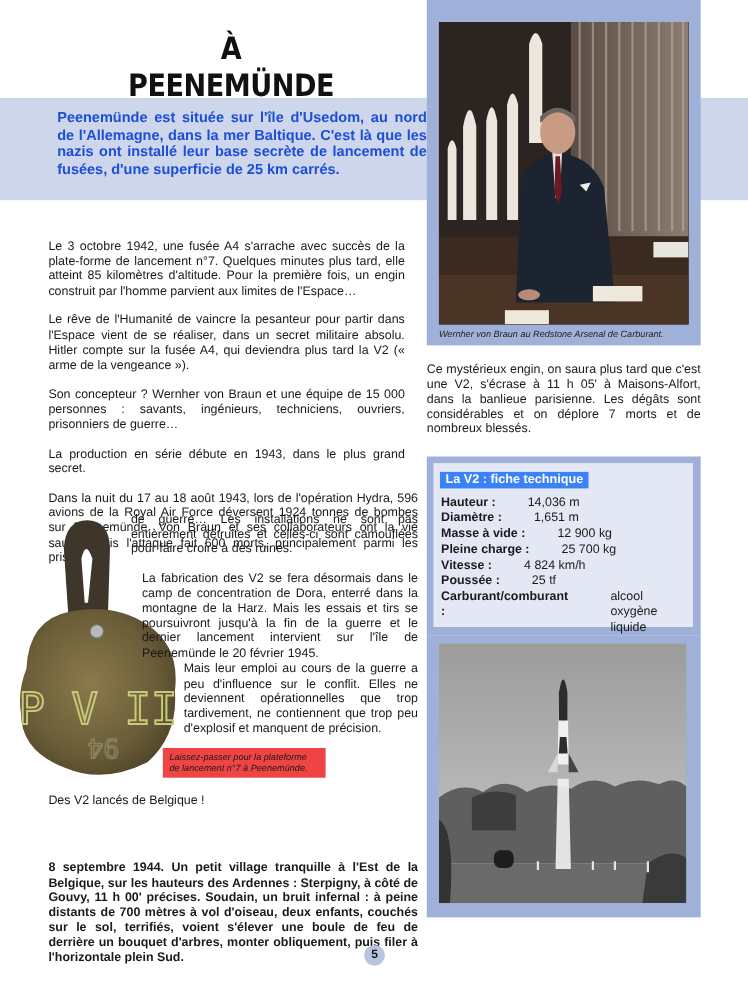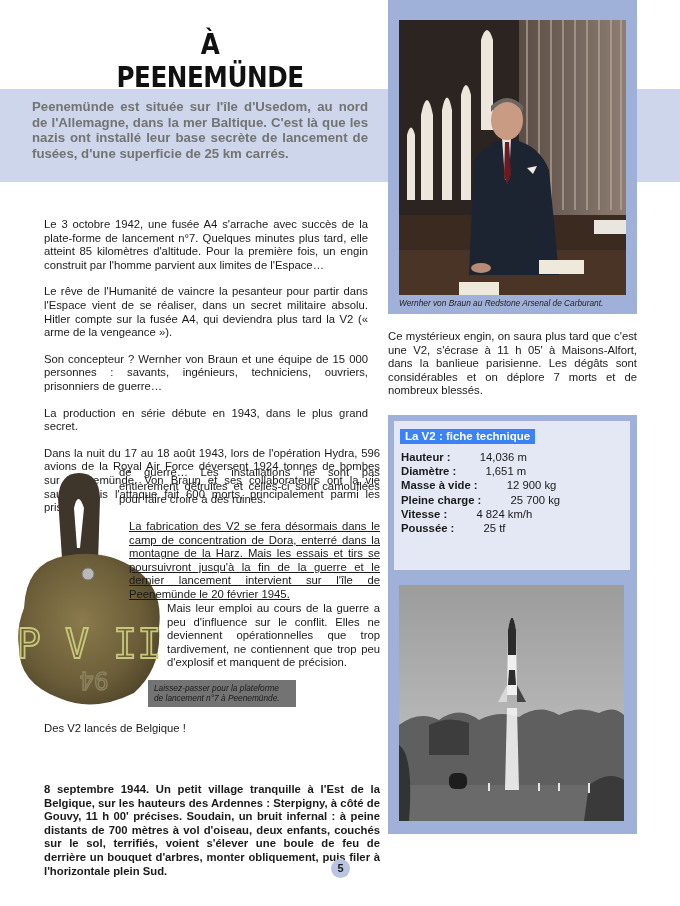--- a/index.html
+++ b/index.html
@@ -2,38 +2,38 @@
 <html><head>
 <meta charset="utf-8">
 <style>
   html, body { margin:0; padding:0; }
   body { width:680px; height:906px; background:#ffffff; position:relative; overflow:hidden;
          font-family:"Liberation Sans", sans-serif; color:#1a1a1a; }
   .abs { position:absolute; }
   .title { left:100px; top:28px; width:220px; text-align:center; font-family:"DejaVu Sans", sans-serif;
            font-weight:bold; font-size:28px; letter-spacing:-0.5px; color:#111; transform:scaleX(0.88); transform-origin:center; }
   .band { left:0; top:89px; width:680px; height:93px; background:#cdd6ea; }
-  .intro { left:32px; top:99px; width:336px; font-weight:bold; font-size:13.2px; line-height:15.6px; text-align:justify; color:#737373; }
+  .intro { left:52px; top:99px; width:336px; font-weight:bold; font-size:13.2px; line-height:15.6px; text-align:justify; color:#1d4ed8; }
   .rightpanel { left:388px; top:0; width:249px; height:314px; background:#9fb1d8; }
   .photo1 { left:399px; top:20px; width:227px; height:275px; overflow:hidden; background:#2a2522; }
   .caption1 { left:399px; top:298px; width:227px; font-style:italic; font-size:8.3px; color:#222; }
   .body { font-size:11.3px; line-height:13.6px; text-align:justify; color:#1a1a1a; }
   .body p { margin:0 12px 13px 0; }
   .col1 { left:44px; top:218px; width:336px; }
   .p-ind { position:absolute; font-size:11.3px; line-height:13.6px; text-align:justify; color:#1a1a1a; }
   .col2 { left:388px; top:330px; width:249px; }
   .techbox { left:388px; top:415px; width:249px; height:163px; background:#9fb1d8; }
   .techinner { left:394px; top:421px; width:236px; height:149px; background:#e3e8f4; }
   .techhead { left:400px; top:429px; background:#3b82f6; color:#fff; font-weight:bold; font-size:11.5px; padding:1px 5px 2px 5px; }
   .techlist { left:401px; top:450px; width:230px; font-size:11.3px; line-height:14.2px; }
   .techlist .row { display:flex;gap:13px; }
   .techlist b { font-weight:bold; }
   .photo2box { left:388px; top:578px; width:249px; height:256px; background:#9fb1d8; }
   .photo2 { left:399px; top:585px; width:225px; height:236px; overflow:hidden; background:#a9a9a9; }
-  .caption2 { left:148px; top:680px; width:148px; height:27px; background:#737373; font-style:italic; font-size:8.3px; line-height:10px; padding:3px 6px; box-sizing:border-box; }
+  .caption2 { left:148px; top:680px; width:148px; height:27px; background:#ef4444; font-style:italic; font-size:8.3px; line-height:10px; padding:3px 6px; box-sizing:border-box; }
   .sub { left:44px; top:722px; font-weight:normal; font-size:11.3px; }
   .col1c { left:44px; top:783px; width:336px;font-weight:bold; }
   .pagenum { left:331px; top:859px; width:19px; height:19px; border-radius:50%; background:#b9c4e0; font-size:11px; font-weight:bold; text-align:center; line-height:19px; color:#1a1a1a; }
 </style>
 </head>
 <body>
 
 <div class="abs title">À PEENEMÜNDE</div>
 
 <div class="abs band"></div>
@@ -106,40 +106,41 @@
     <path d="M48 90 L44 30 Q46 5 65 5 Q85 5 86 30 L84 95 Z" fill="#3e352b"></path>
     <path d="M60 40 Q64 22 70 40 L66 80 L63 80 Z" fill="#ffffff"></path>
     <path d="M10 140 Q12 95 50 88 Q90 80 120 100 Q150 120 145 160 Q148 200 120 225 Q80 245 45 230 Q5 215 5 180 Q2 160 10 140 Z" fill="url(#medg)"></path>
     <circle cx="74" cy="106" r="6" fill="#b9bab7" stroke="#777" stroke-width="1"></circle>
     <text x="75" y="190" text-anchor="middle" font-family="DejaVu Sans Mono, monospace" font-size="40" fill="none" stroke="#c7c878" stroke-width="1.8">P V II</text>
     <text x="80" y="220" text-anchor="middle" font-family="DejaVu Sans Mono, monospace" font-size="24" fill="none" stroke="#8c8460" stroke-width="1.4" transform="rotate(180 80 212)">94</text>
   </svg>
 </div>
 
 <div class="p-ind" style="left:119px;top:466px;width:261px;text-align:justify;">de guerre… Les installations ne sont pas entièrement détruites et celles-ci sont camouflées pour faire croire à des ruines.</div>
-<div class="p-ind" style="left:129px;top:520px;width:251px;text-decoration:underline;">La fabrication des V2 se fera désormais dans le camp de concentration de Dora, enterré dans la montagne de la Harz. Mais les essais et tirs se poursuivront jusqu'à la fin de la guerre et le dernier lancement intervient sur l'île de Peenemünde le 20 février 1945.</div>
+<div class="p-ind" style="left:129px;top:520px;width:251px;">La fabrication des V2 se fera désormais dans le camp de concentration de Dora, enterré dans la montagne de la Harz. Mais les essais et tirs se poursuivront jusqu'à la fin de la guerre et le dernier lancement intervient sur l'île de Peenemünde le 20 février 1945.</div>
 <div class="p-ind" style="left:167px;top:602px;width:213px;">Mais leur emploi au cours de la guerre a peu d'influence sur le conflit. Elles ne deviennent opérationnelles que trop tardivement, ne contiennent que trop peu d'explosif et manquent de précision.</div>
 
 <div class="abs caption2">Laissez-passer pour la plateforme de lancement n°7 à Peenemünde.</div>
 
 <div class="abs sub">Des V2 lancés de Belgique !</div>
 <div class="abs body col1c">8 septembre 1944. Un petit village tranquille à l'Est de la Belgique, sur les hauteurs des Ardennes : Sterpigny, à côté de Gouvy, 11 h 00' précises. Soudain, un bruit infernal : à peine distants de 700 mètres à vol d'oiseau, deux enfants, couchés sur le sol, terrifiés, voient s'élever une boule de feu de derrière un bouquet d'arbres, monter obliquement, puis filer à l'horizontale plein Sud.</div>
 
 <div class="abs body col2">Ce mystérieux engin, on saura plus tard que c'est une V2, s'écrase à 11 h 05' à Maisons-Alfort, dans la banlieue parisienne. Les dégâts sont considérables et on déplore 7 morts et de nombreux blessés.</div>
 
 <div class="abs techbox"></div>
 <div class="abs techinner"></div>
 <div class="abs techhead">La V2 : fiche technique</div>
 <div class="abs techlist">
   <div class="row"><b>Hauteur :</b>&nbsp;<span>14,036 m</span></div>
   <div class="row"><b>Diamètre :</b>&nbsp;<span>1,651 m</span></div>
   <div class="row"><b>Masse à vide :</b>&nbsp;<span>12 900 kg</span></div>
   <div class="row"><b>Pleine charge :</b>&nbsp;<span>25 700 kg</span></div>
   <div class="row"><b>Vitesse :</b>&nbsp;<span>4 824 km/h</span></div>
   <div class="row"><b>Poussée :</b>&nbsp;<span>25 tf</span></div>
+  <div class="row"><b>Carburant/comburant :</b>&nbsp;&nbsp;&nbsp;<span><span>alcool</span><br><span>oxygène liquide</span></span></div>
 </div>
 
 <div class="abs photo2box"></div>
 <div class="abs photo2">
   <svg width="225" height="236" viewBox="0 0 225 236">
     <defs>
       <linearGradient id="sky" x1="0" y1="0" x2="0" y2="1">
         <stop offset="0" stop-color="#9c9c9c"></stop>
           <stop offset="1" stop-color="#c9c9c9"></stop>
       </linearGradient>

